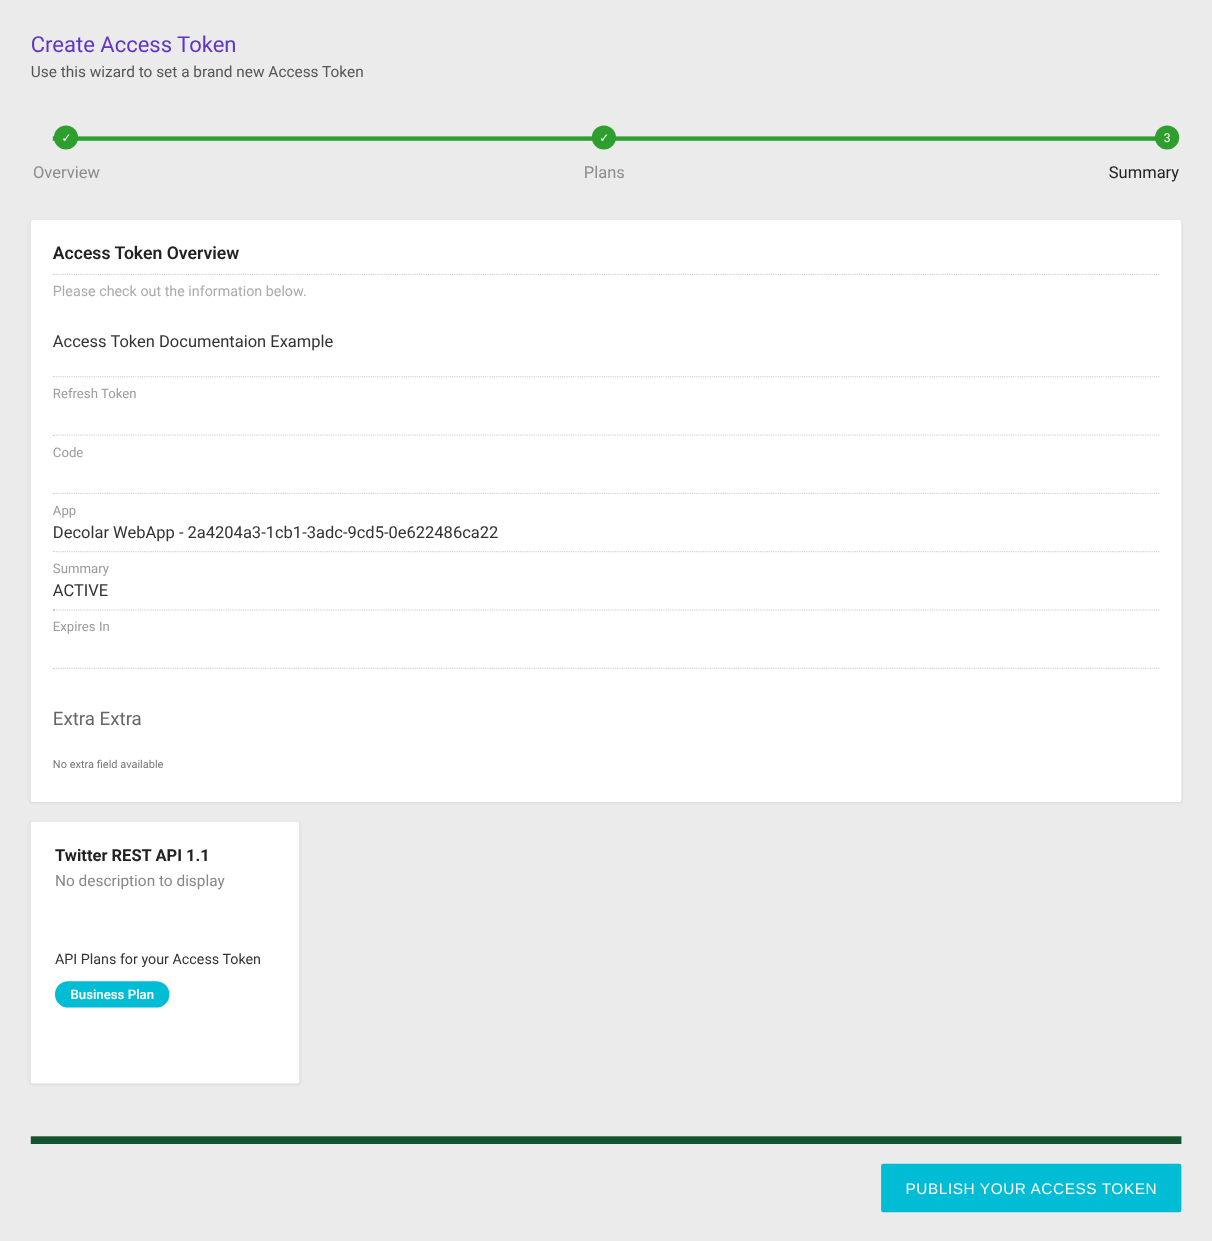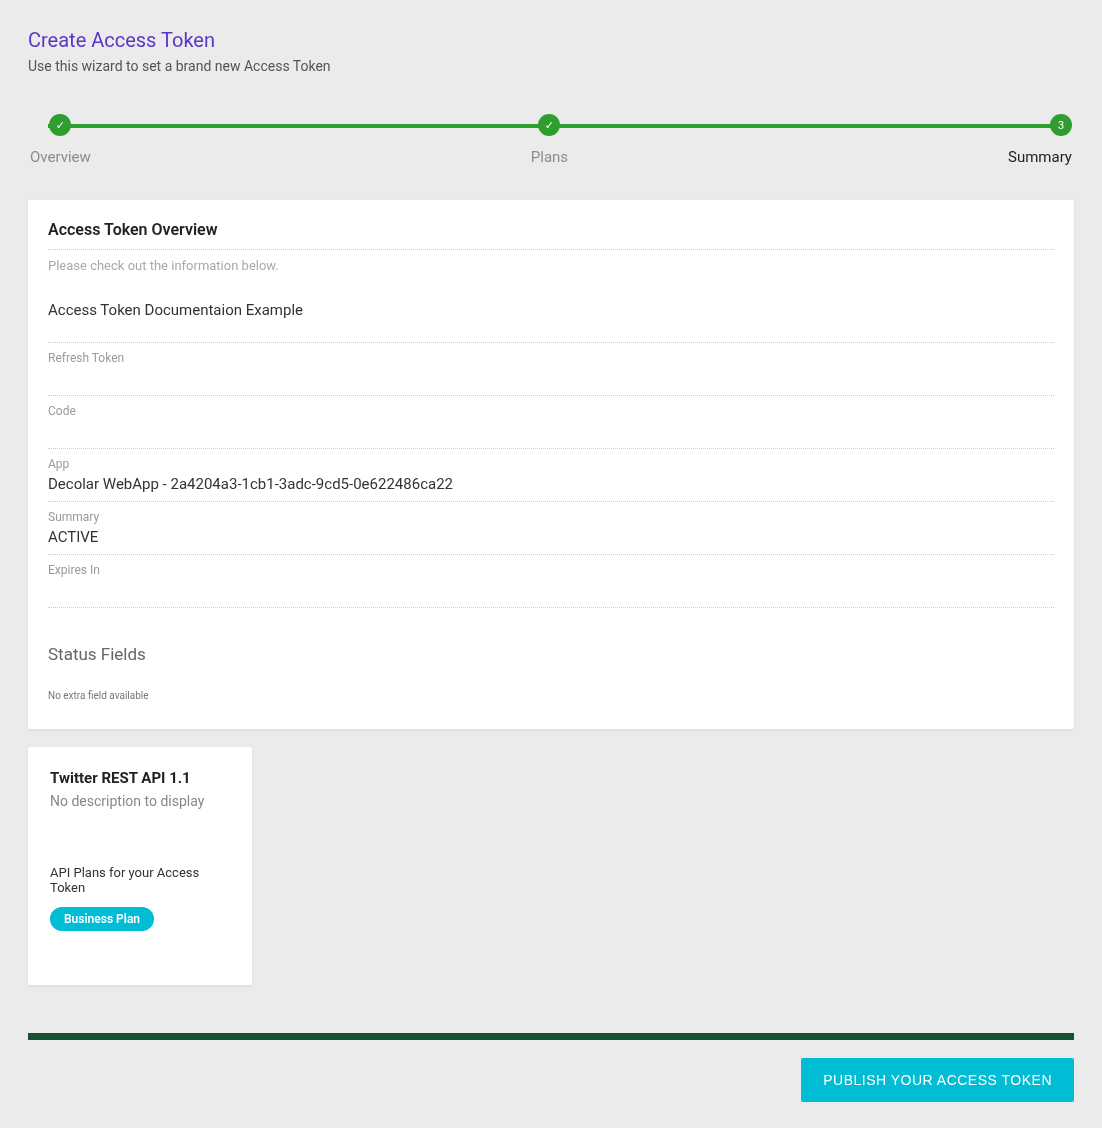--- a/index.html
+++ b/index.html
@@ -115,21 +115,21 @@
     }
     .section-empty {
       font-size: 10px;
       color: #777;
     }
     .small-card {
       background: #fff;
       border-radius: 2px;
       box-shadow: 0 1px 3px rgba(0,0,0,0.08);
       padding: 22px 22px 32px 22px;
-      width: 224px;
+      width: 244px;
       min-height: 238px;
     }
     .small-card-title {
       font-size: 15px;
       font-weight: 700;
       color: #222;
       margin-bottom: 6px;
     }
     .small-card-desc {
       font-size: 14px;
@@ -221,21 +221,21 @@
   </div>
   <div class="field">
     <span class="field-label">Summary</span>
     <div class="field-value">ACTIVE</div>
   </div>
   <div class="field">
     <span class="field-label">Expires In</span>
     <div class="field-value"></div>
   </div>
 
-  <div class="section-title">Status Fields</div>
+  <div class="section-title">Extra Extra</div>
   <div class="section-empty">No extra field available</div>
 </div>
 
 <div class="small-card">
   <div class="small-card-title">Twitter REST API 1.1</div>
   <div class="small-card-desc">No description to display</div>
   <div class="small-card-sub">API Plans for your Access Token</div>
   <span class="badge">Business Plan</span>
 </div>
 

